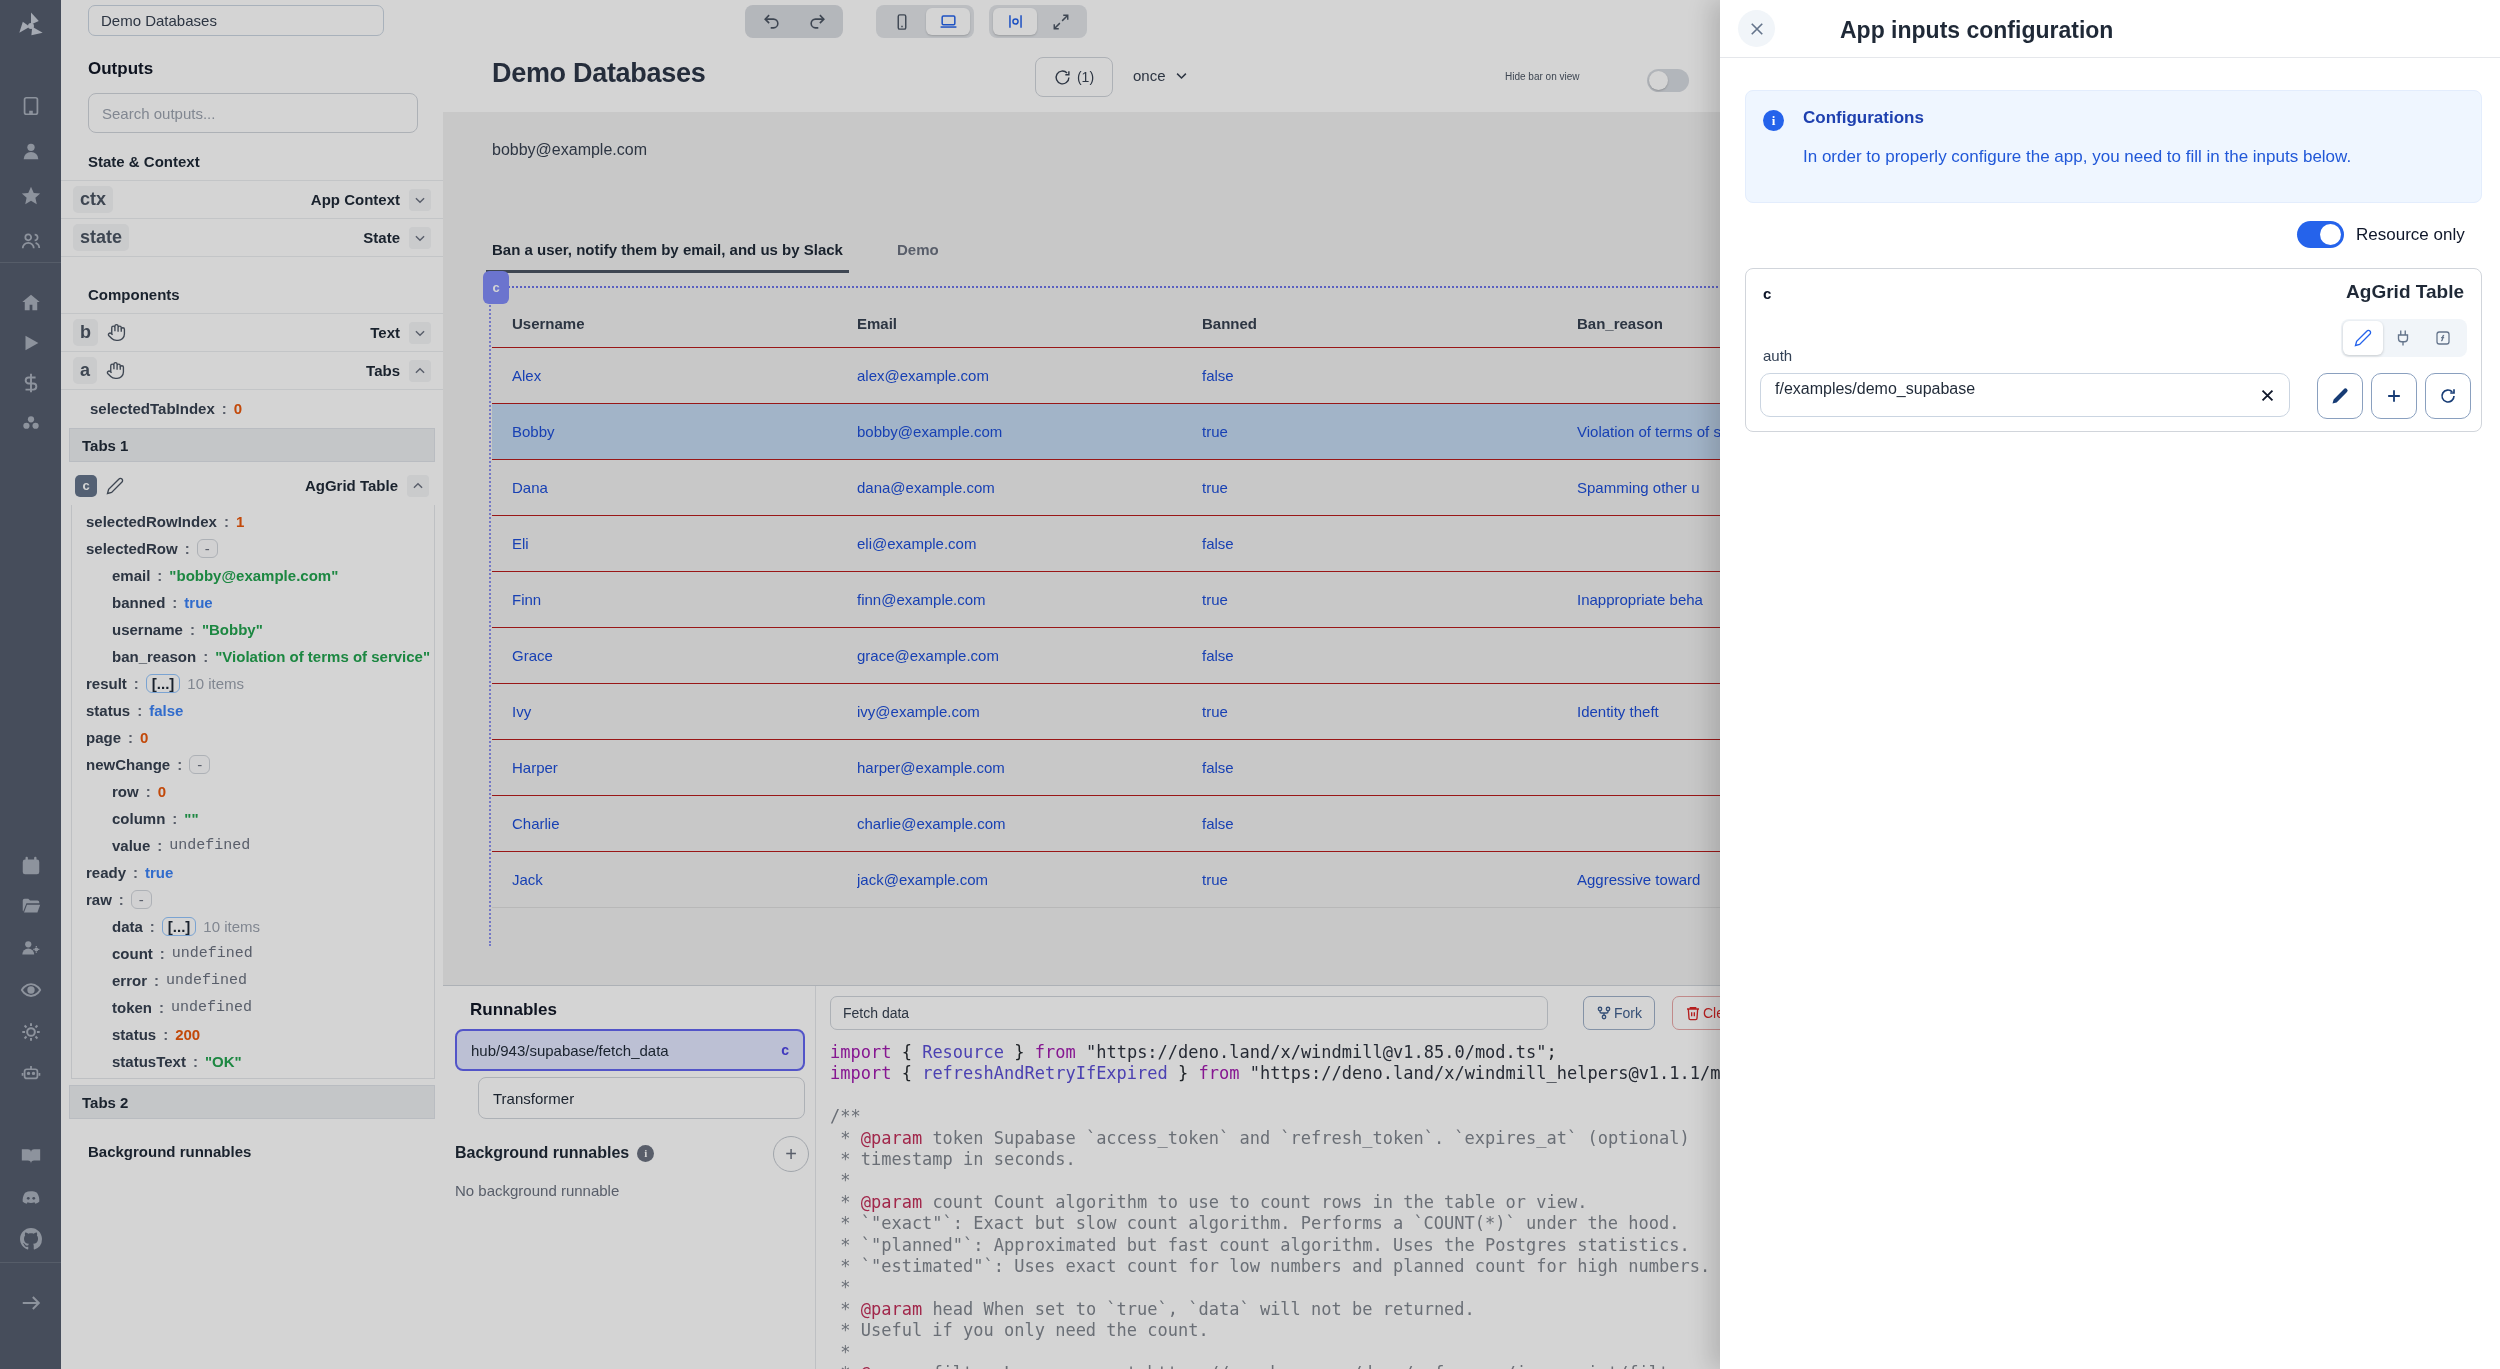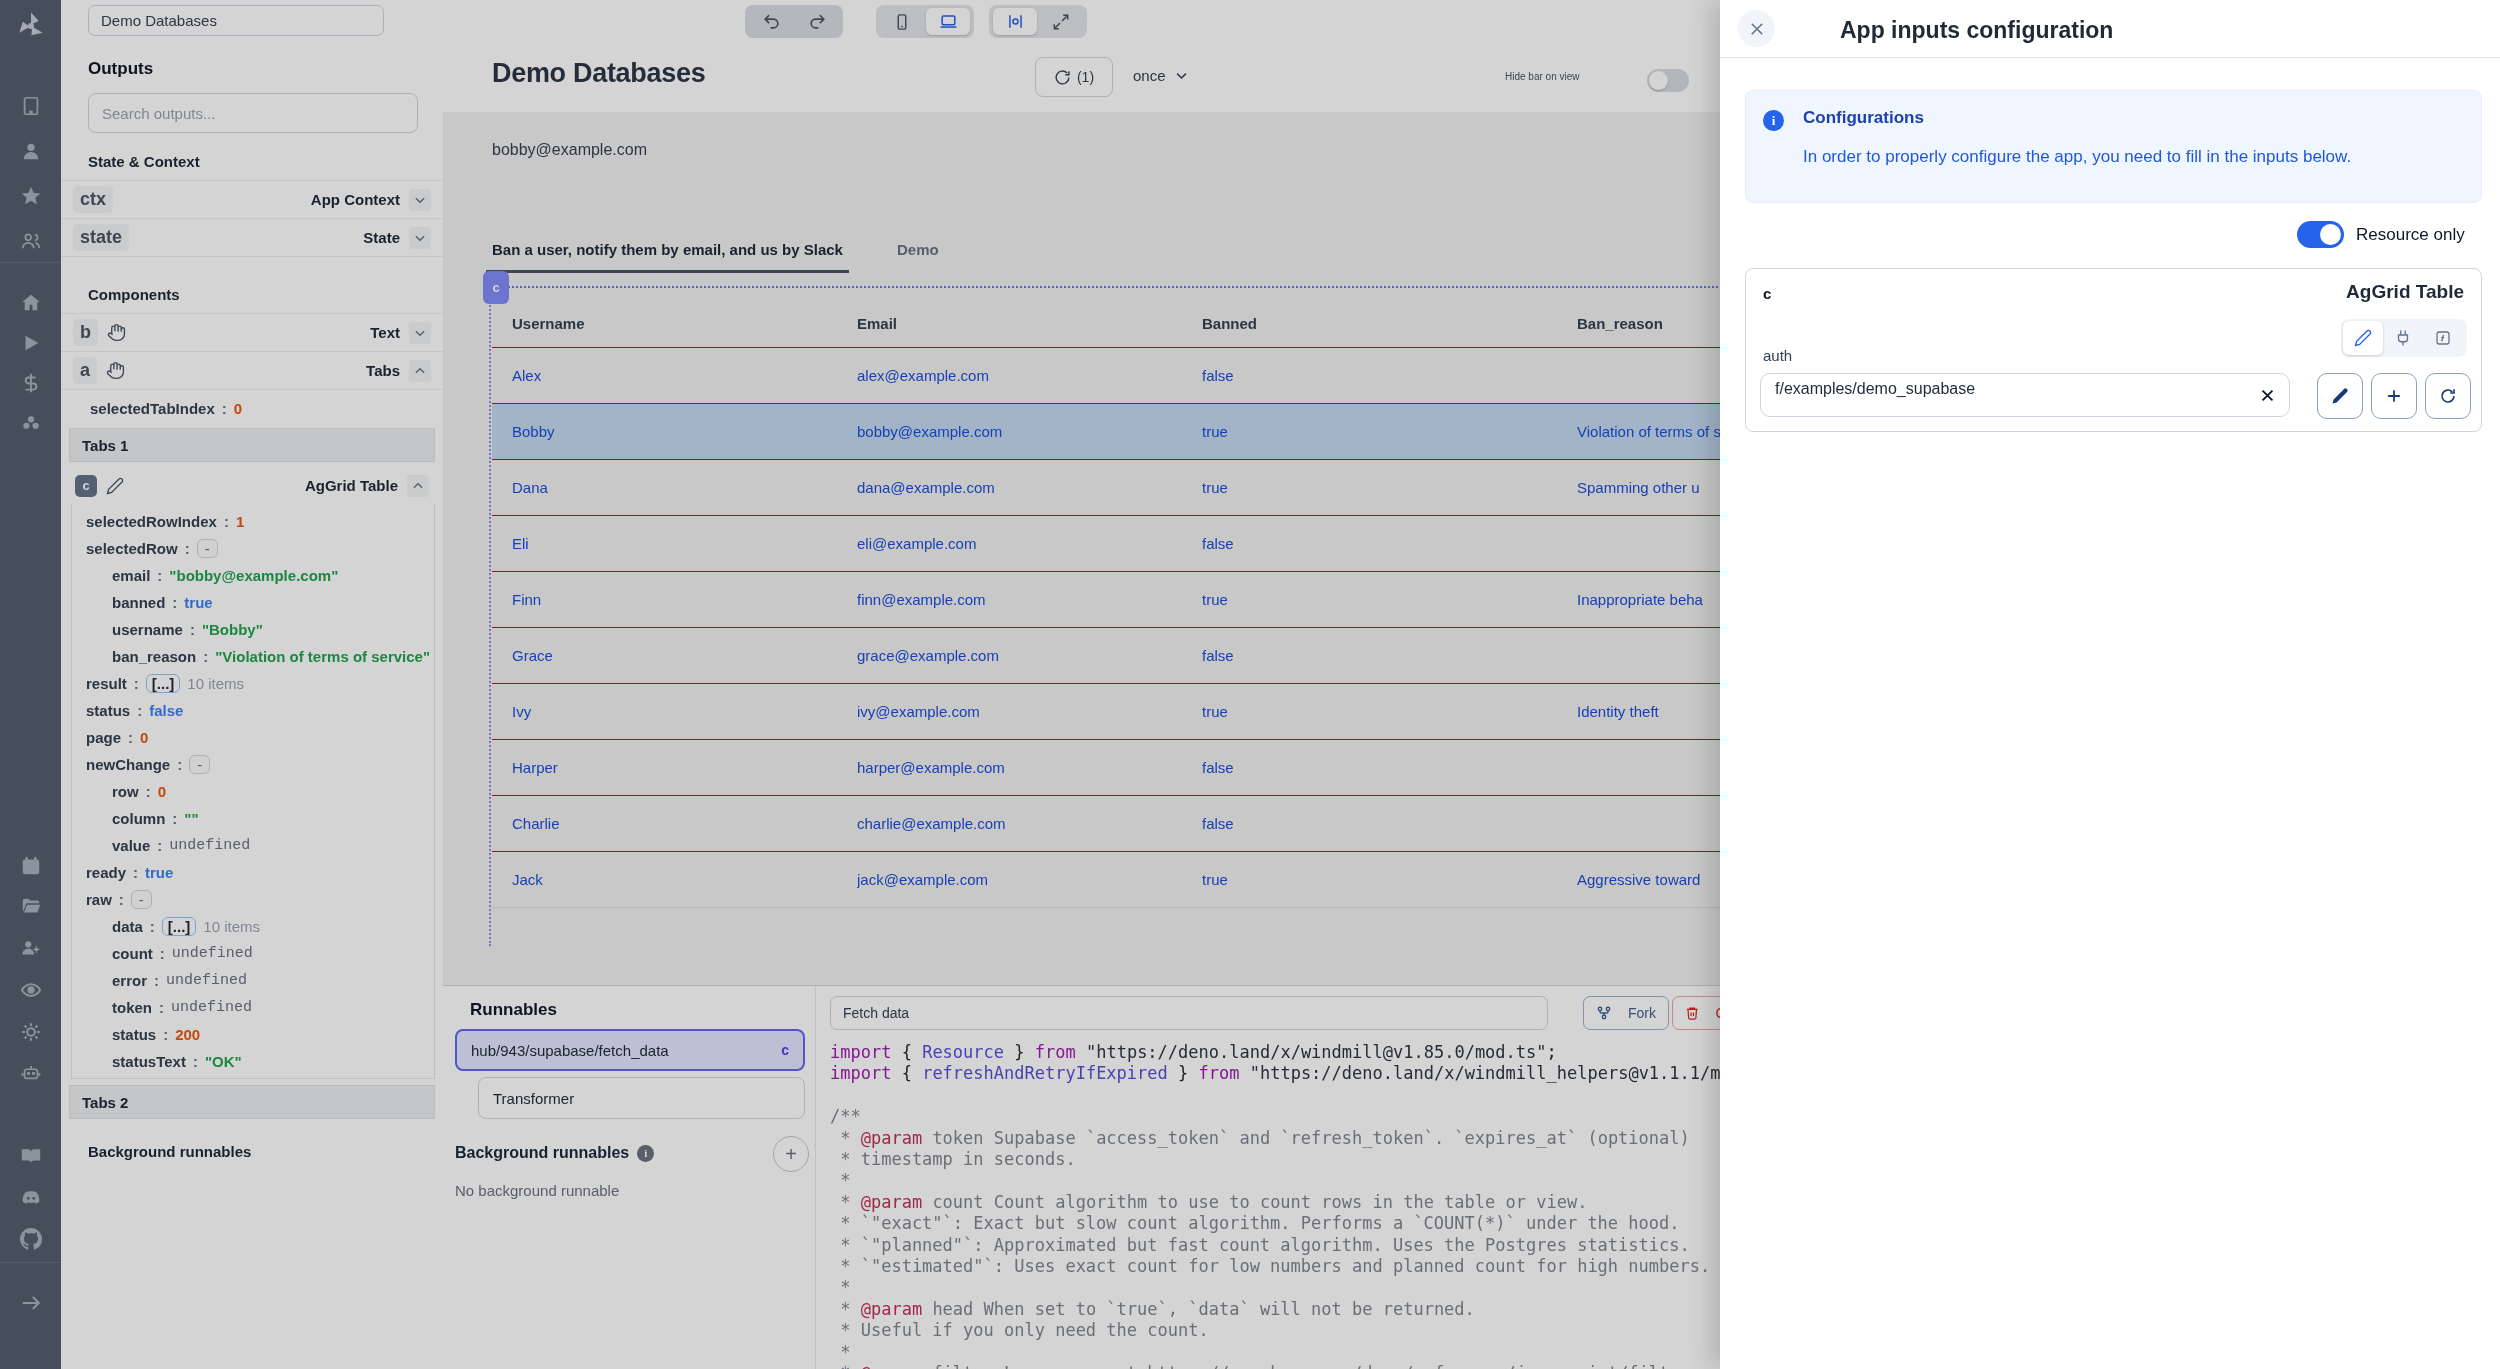--- a/index.html
+++ b/index.html
@@ -91,21 +91,21 @@
   .run-badge{margin-left:auto;color:#4f46e5;font-weight:700;font-size:14px;}
   .bg-title{position:absolute;left:12px;top:158px;font-size:16px;font-weight:700;color:#1f2937;display:flex;gap:8px;align-items:center;}
   .infodot{width:17px;height:17px;border-radius:50%;background:#6b7280;color:#fff;font-size:11px;font-weight:700;
     display:flex;align-items:center;justify-content:center;font-family:"Liberation Serif",serif;}
   .plus-circle{position:absolute;left:330px;top:150px;width:34px;height:34px;border-radius:50%;border:1px solid #c3c8cf;color:#6b7280;
     display:flex;align-items:center;justify-content:center;font-size:20px;cursor:pointer;background:#fff;}
   .no-bg{position:absolute;left:12px;top:196px;font-size:15px;color:#6b7280;}
   .editor{position:absolute;left:372px;top:0;width:1685px;height:384px;}
   .ed-name{position:absolute;left:15px;top:10px;width:718px;height:34px;border:1px solid #d1d5db;border-radius:7px;background:#fff;
     font-family:"Liberation Sans",sans-serif;font-size:14px;color:#374151;padding:0 12px;box-sizing:border-box;}
-  .ed-btn{position:absolute;top:10px;height:34px;border-radius:7px;display:flex;align-items:center;gap:16px;padding:0 12px;
+  .ed-btn{position:absolute;top:10px;height:34px;border-radius:7px;display:flex;align-items:center;gap:2px;padding:0 12px;
     font-size:14px;background:#fff;cursor:pointer;box-sizing:border-box;}
   .fork{left:768px;border:1px solid #9fb0c8;color:#41608f;}
   .clear{left:857px;border:1px solid #e8a7a7;color:#dc2626;width:90px;}
   .code{position:absolute;left:15px;top:56px;width:1500px;font-family:"DejaVu Sans Mono",monospace;
     font-size:17px;line-height:21.4px;white-space:pre;color:#24292e;}
   .c-kw{color:#a21caf;} .c-id{color:#5b4fd6;} .c-str{color:#2e3440;} .c-cm{color:#80868f;} .c-tag{color:#c22f5a;} .c-pl{color:#24292e;}
 
   
   .dim{left:0;top:0;width:1720px;height:1369px;background:rgba(0,0,0,.17);z-index:5;pointer-events:none;}
 

